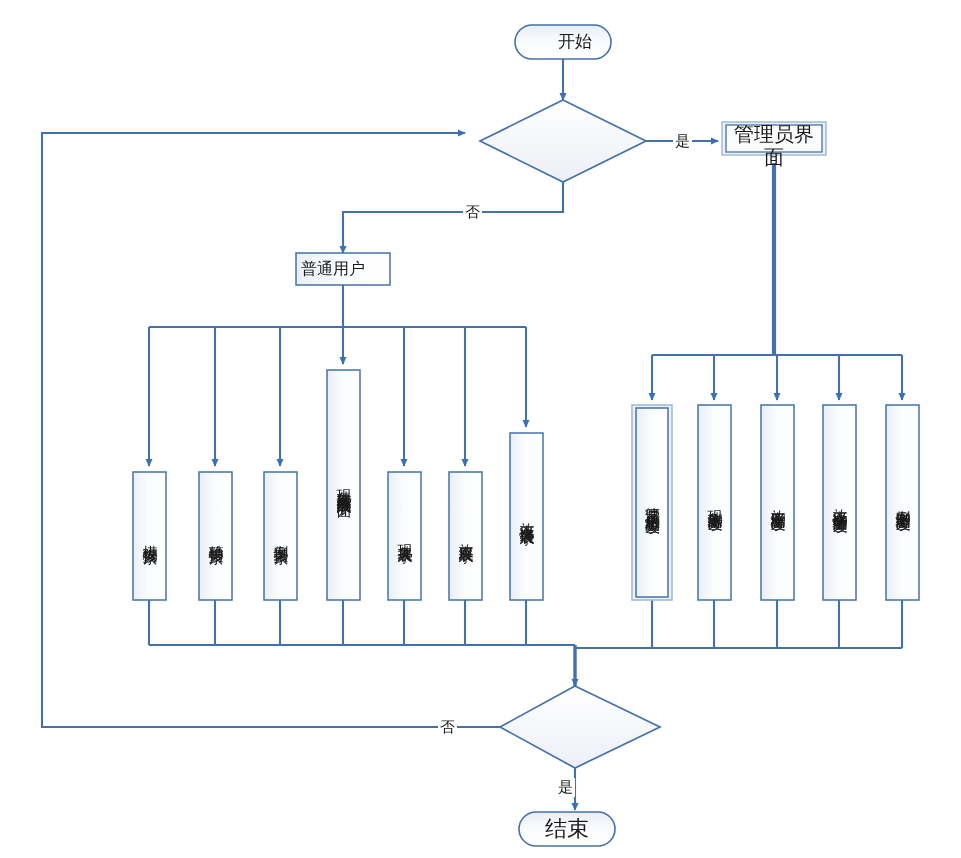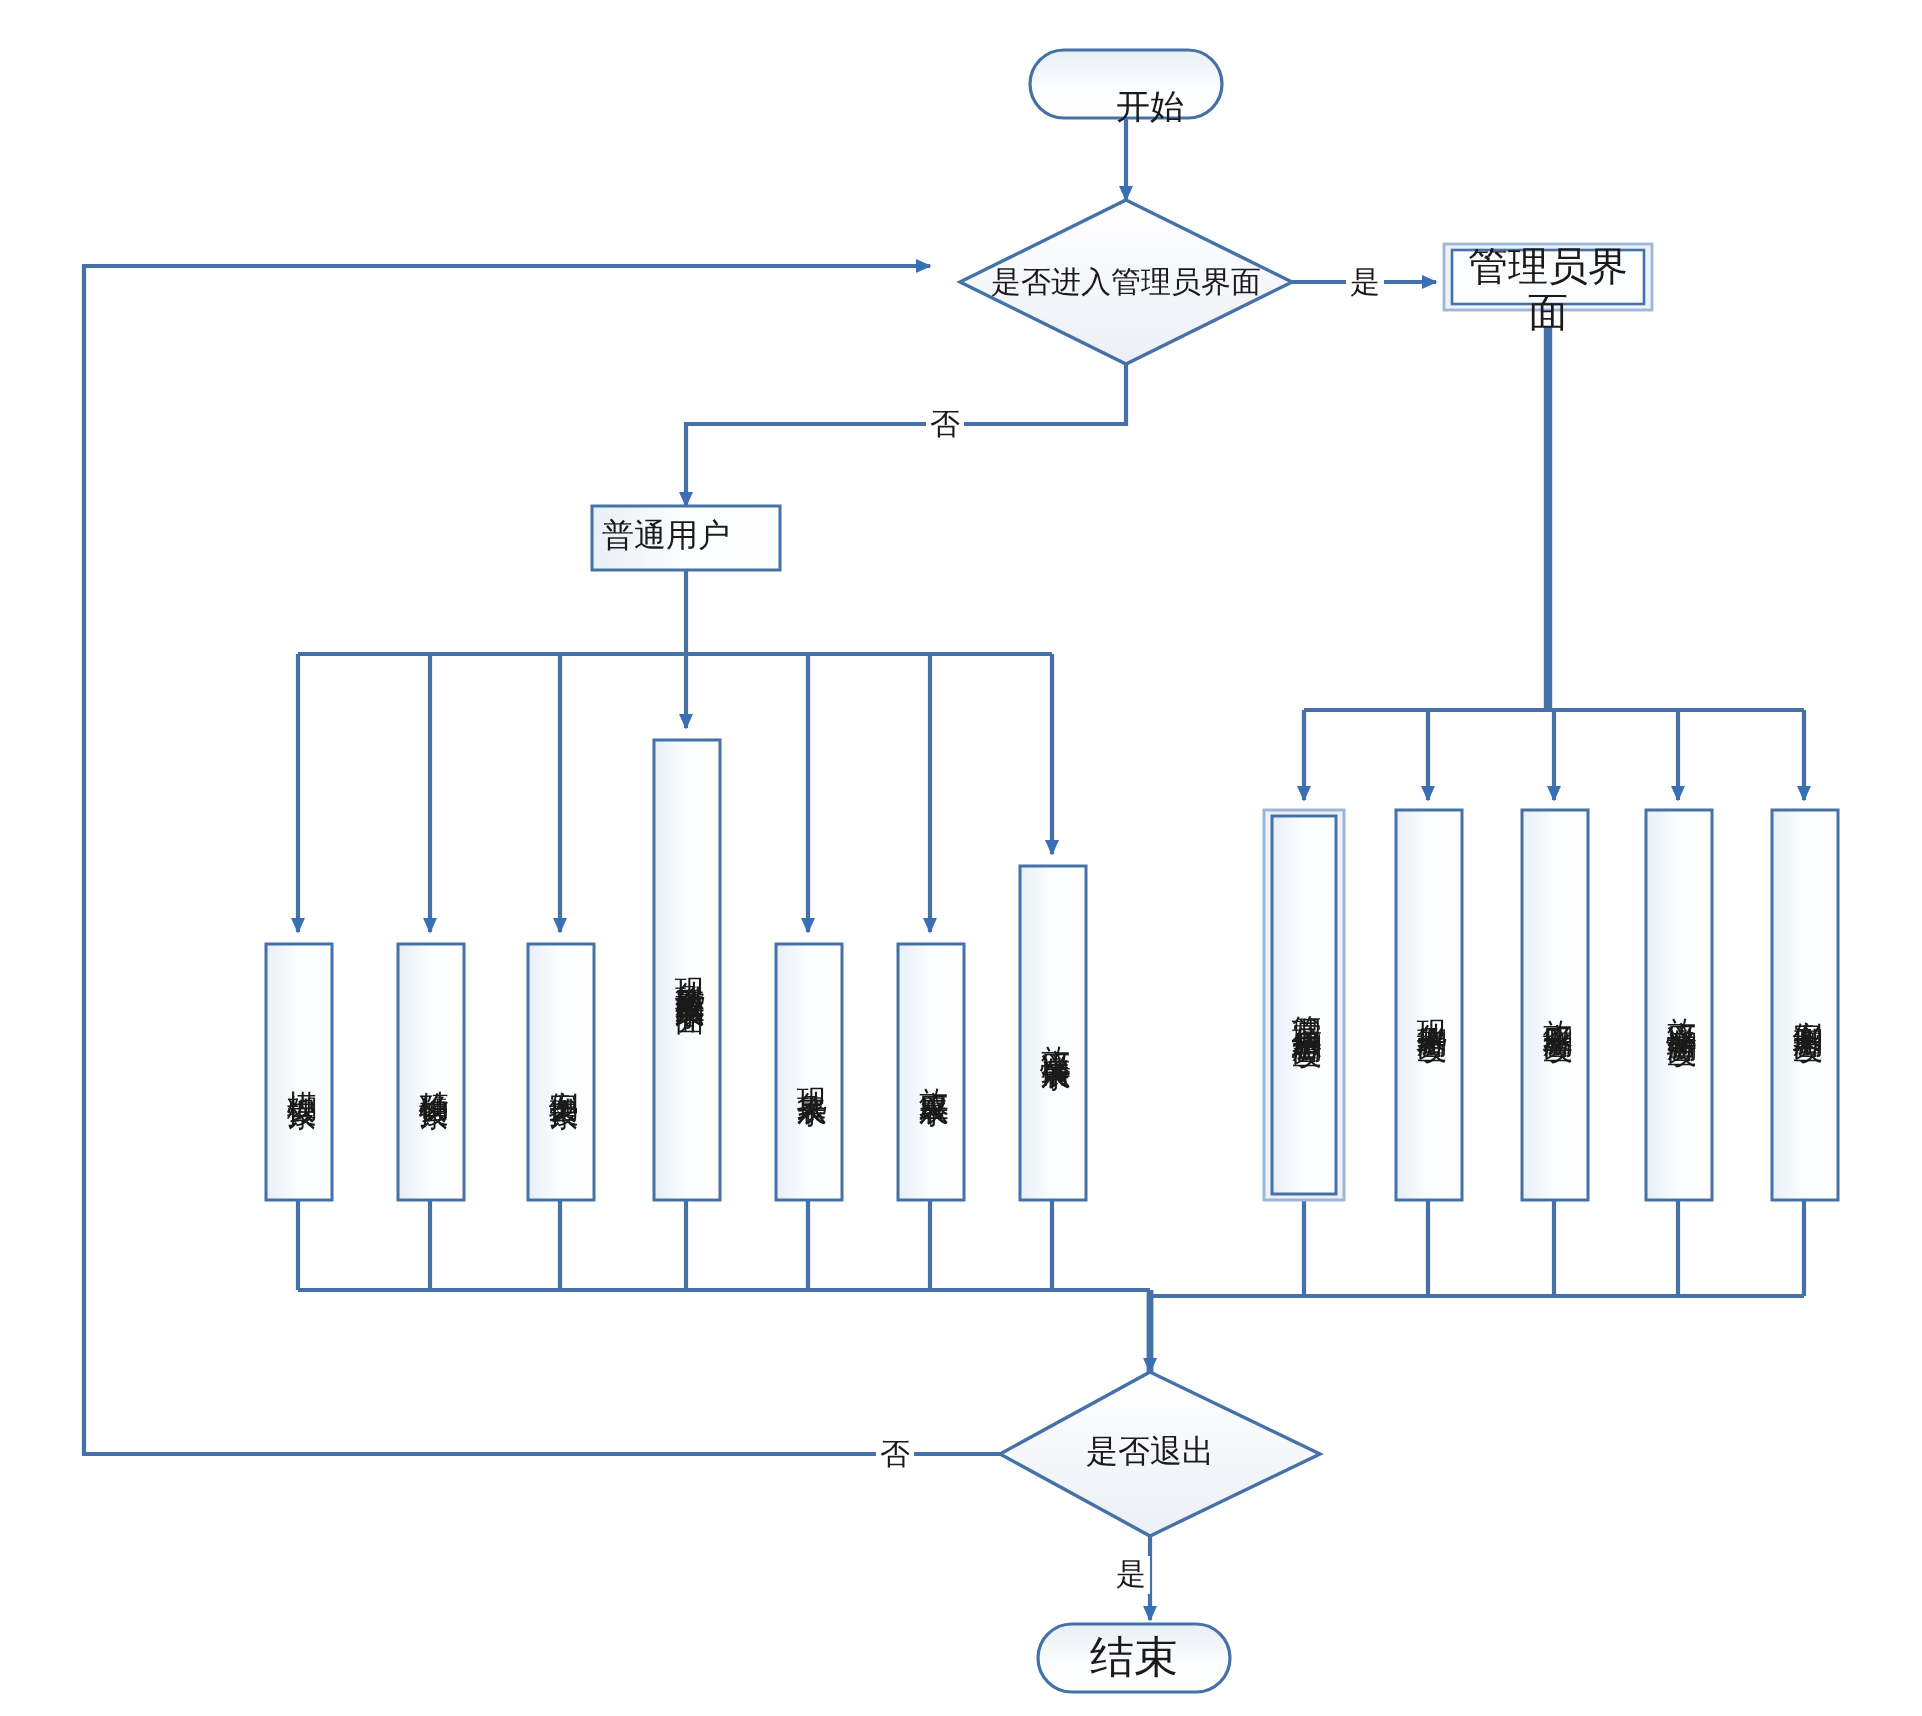--- a/index.html
+++ b/index.html
@@ -151,29 +151,27 @@
       <rect x="761" y="405" width="33" height="195"></rect>
       <rect x="823" y="405" width="33" height="195"></rect>
       <rect x="886" y="405" width="33" height="195"></rect>
     </g>
 
     <polygon points="575,686 660,727 575,768 500,727" fill="url(#dmdgrad)" stroke="#4472a8" stroke-width="1.7"></polygon>
 
     <rect x="519" y="812" width="96" height="34" rx="17" ry="17" fill="url(#boxgradv)" stroke="#4472a8" stroke-width="1.6"></rect>
   </svg>
 
-  <div class="node-label" style="left:515px;top:37px;width:120px;height:34px;font-size:17px;">开始</div>
+  <div class="node-label" style="left:515px;top:25px;width:120px;height:34px;font-size:17px;">开始</div>
 
-  <div class="node-label" style="left:495px;top:113px;width:136px;height:58px;font-size:15px;">是否进入管理员界面</div>
 
   <div class="node-label" style="left:726px;top:132px;width:96px;height:27px;font-size:20px;">管理员界面</div>
 
   <div class="node-label" style="left:296px;top:253px;width:74px;height:32px;font-size:16px;">普通用户</div>
 
-  <div class="node-label" style="left:516px;top:712px;width:118px;height:30px;font-size:16px;">是否退出</div>
 
   <div class="node-label" style="left:519px;top:812px;width:96px;height:34px;font-size:22px;">结束</div>
 
   <div class="node-label vlabel" style="left:133px;top:472px;width:33px;height:128px;font-size:15px;">模糊搜索</div>
   <div class="node-label vlabel" style="left:199px;top:472px;width:33px;height:128px;font-size:15px;">精确搜索</div>
   <div class="node-label vlabel" style="left:264px;top:472px;width:33px;height:128px;font-size:15px;">案例搜索</div>
   <div class="node-label vlabel" style="left:327px;top:370px;width:33px;height:230px;font-size:15px;">现象对应效应的展示界面</div>
   <div class="node-label vlabel" style="left:388px;top:472px;width:33px;height:128px;font-size:15px;">现象表展示</div>
   <div class="node-label vlabel" style="left:449px;top:472px;width:33px;height:128px;font-size:15px;">效应表展示</div>
   <div class="node-label vlabel" style="left:510px;top:433px;width:33px;height:167px;font-size:15px;">效应详情表展示</div>

